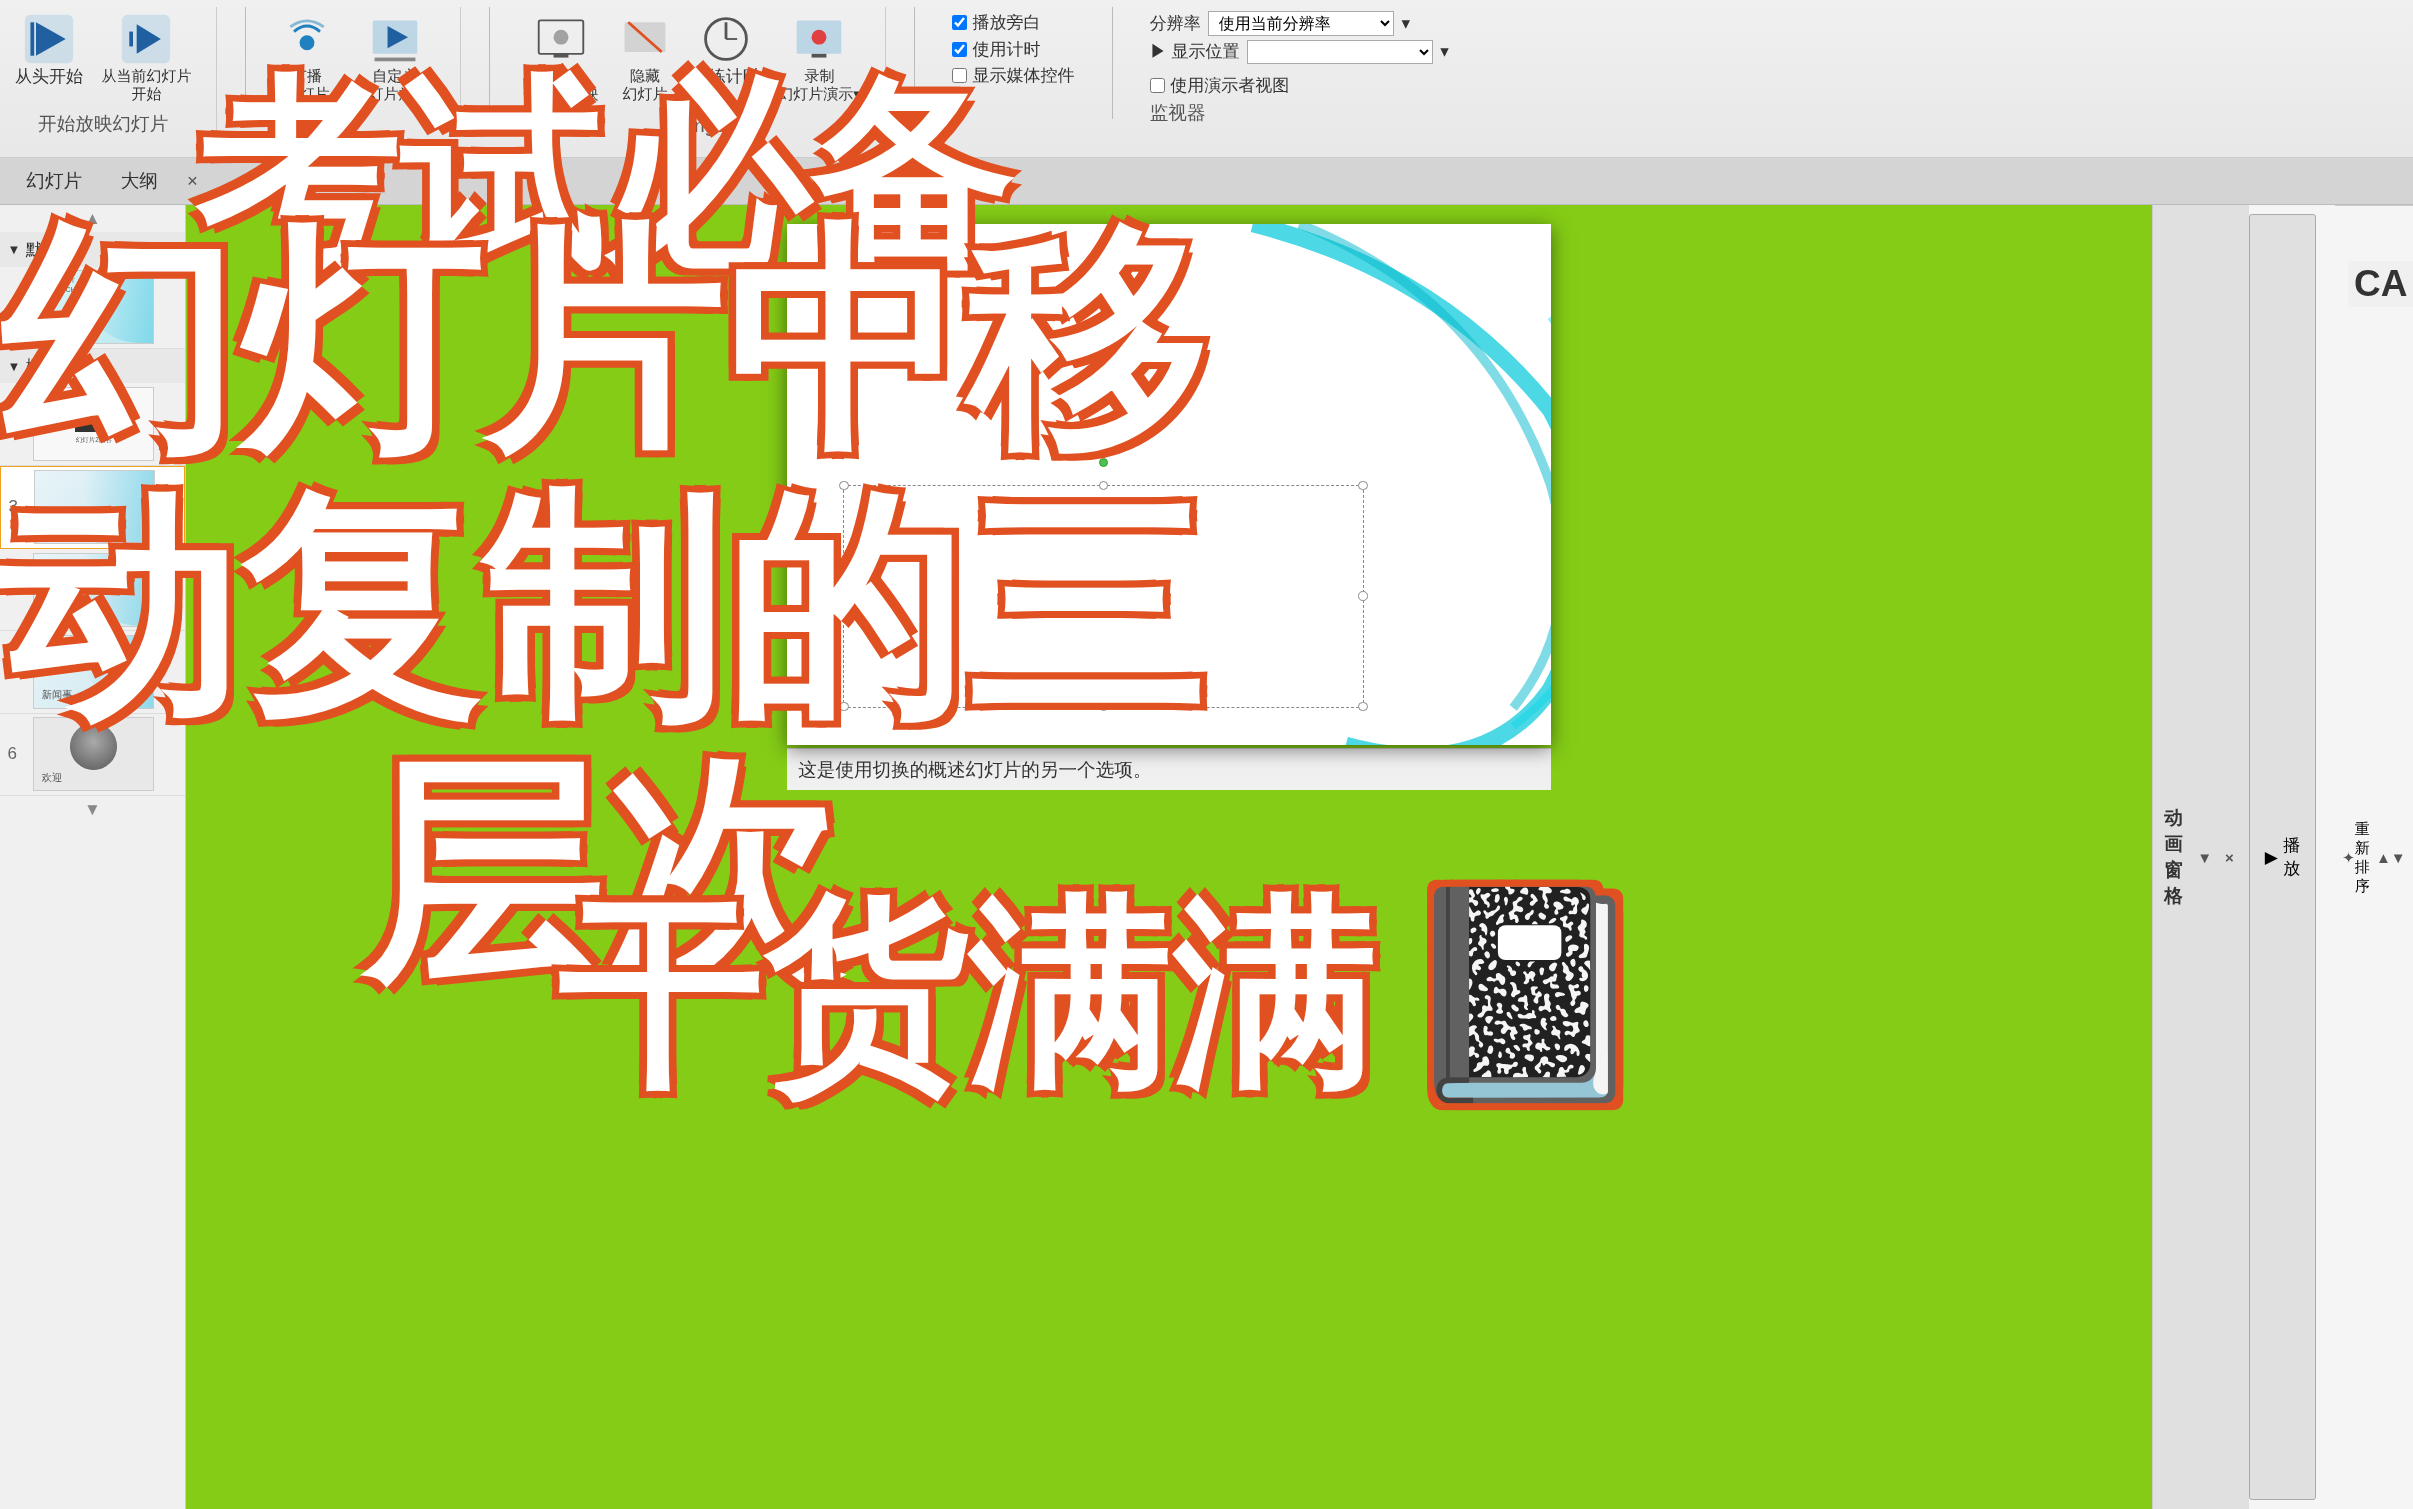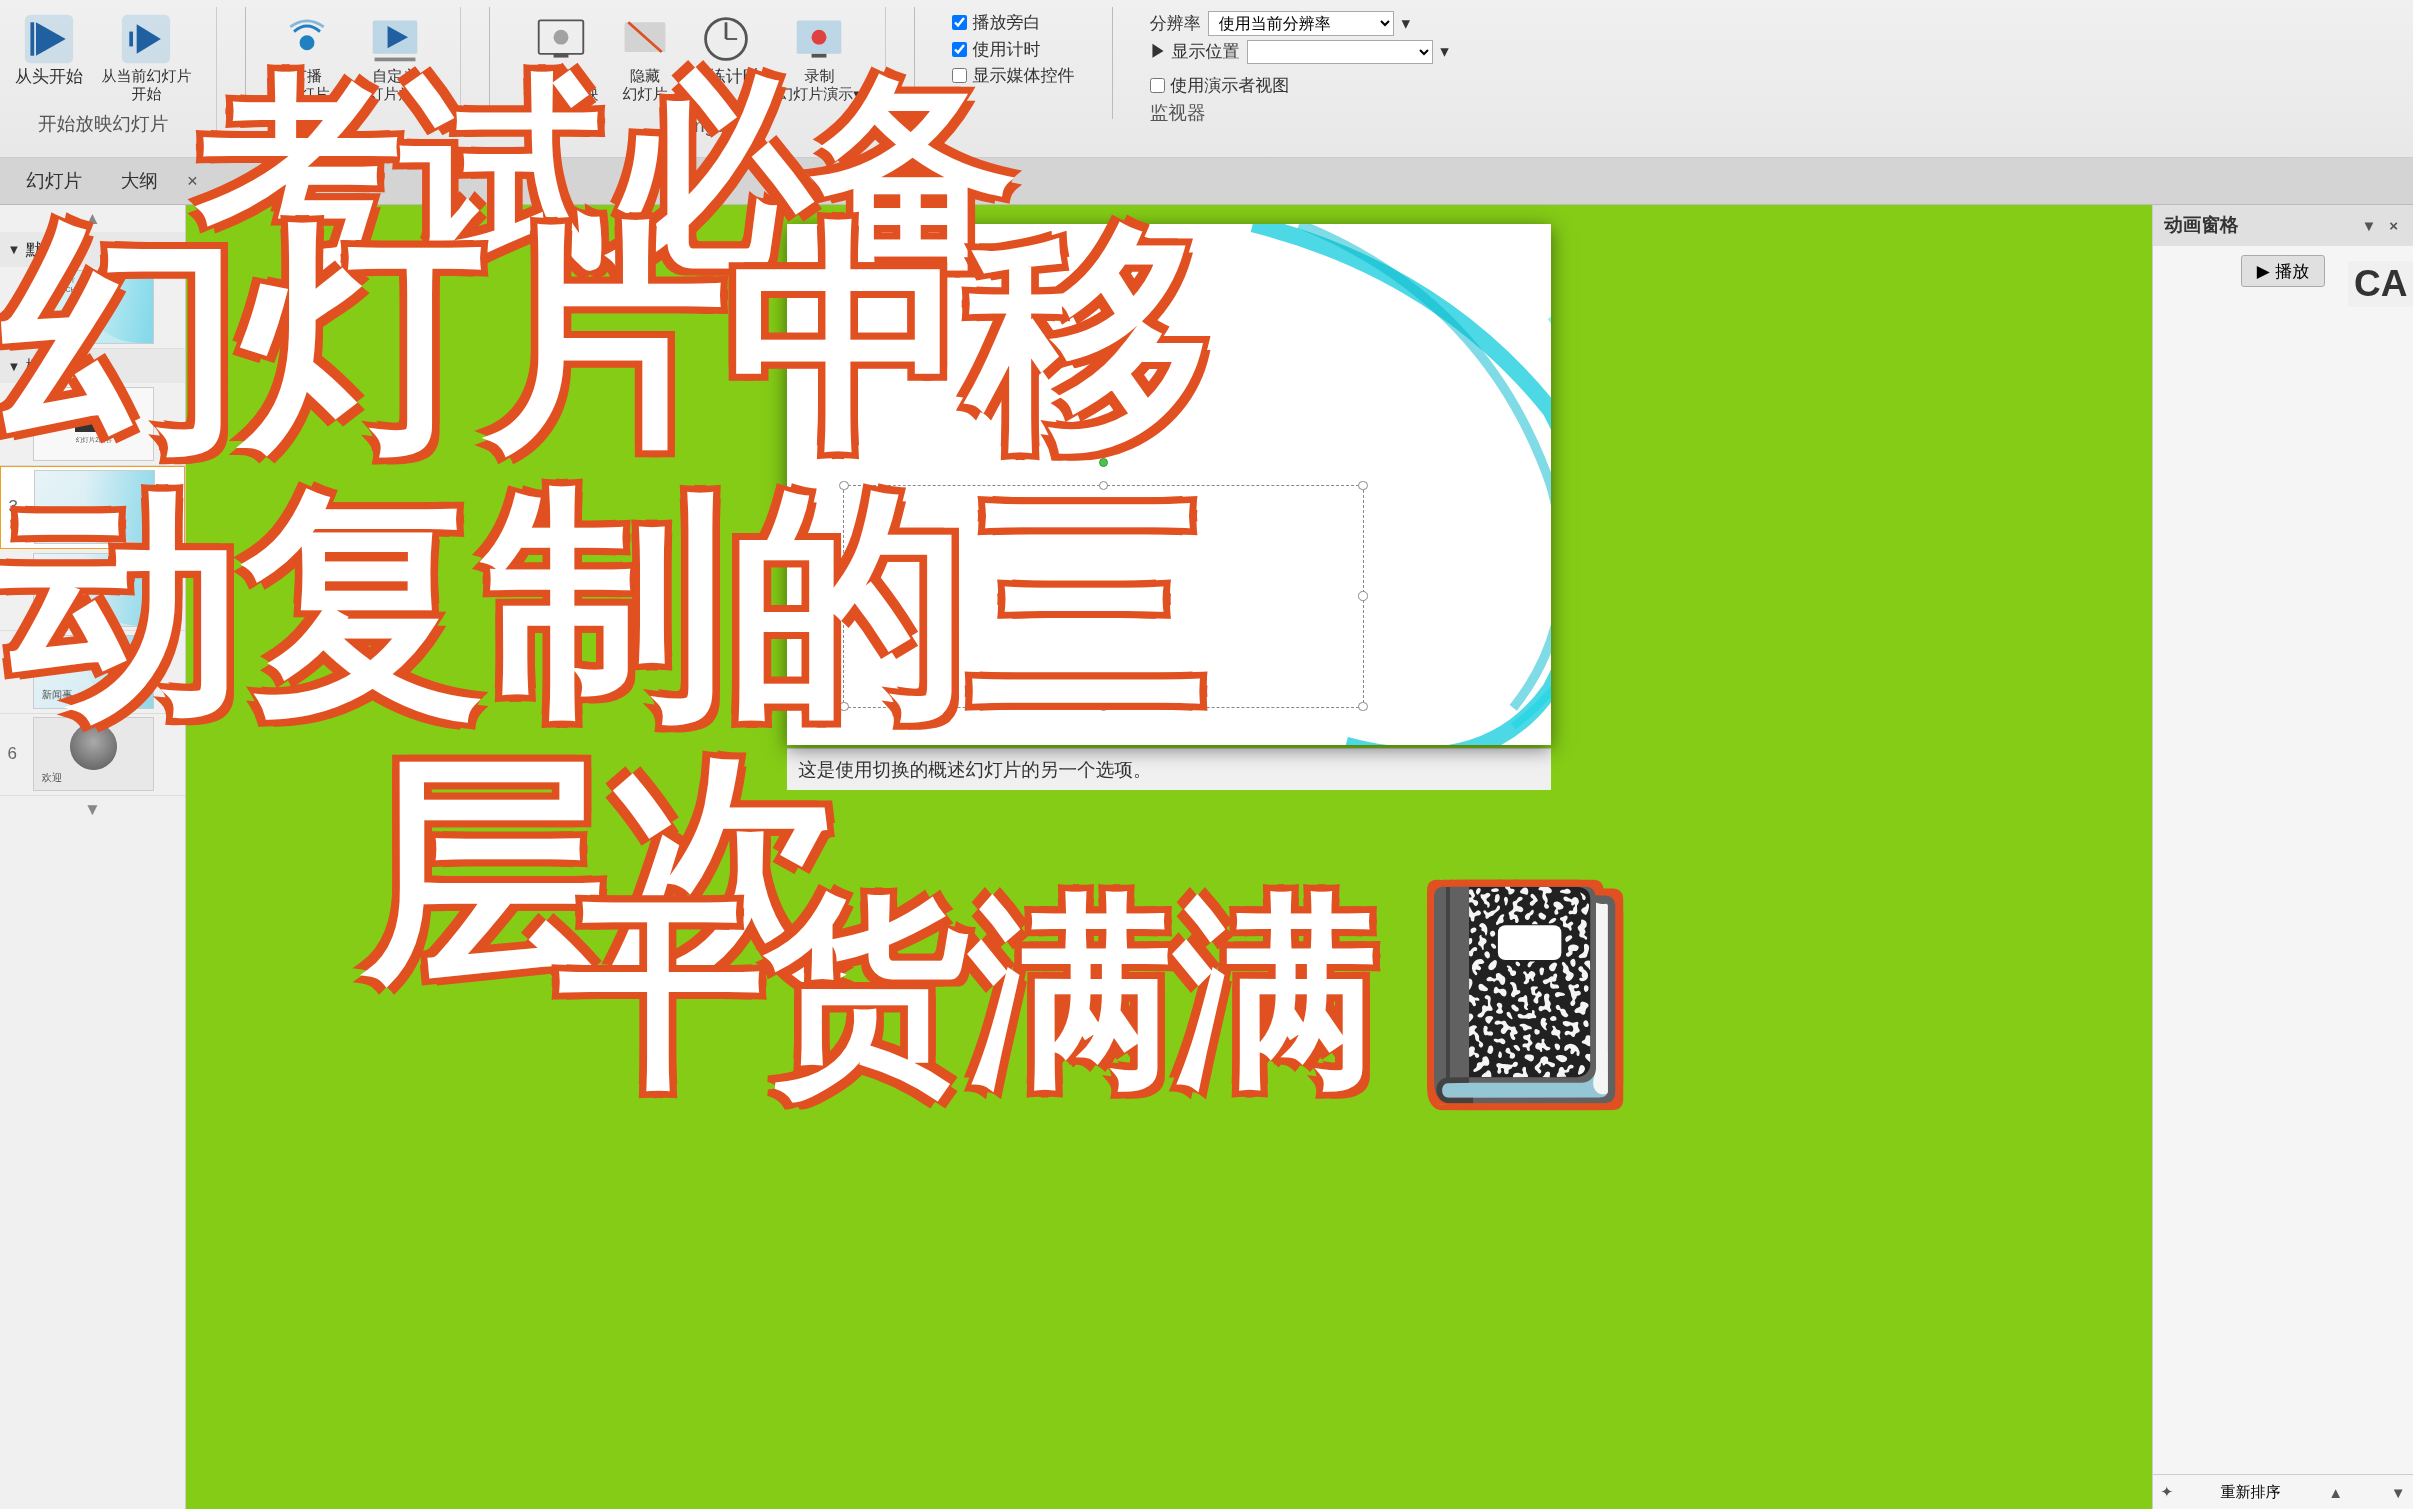--- a/index.html
+++ b/index.html
@@ -313,21 +313,20 @@
       margin-top: 3.7px;
     }
 
     
     .anim-panel {
       width: 261px;
       background: #f5f5f5;
       border-left: 0.9px solid #ccc;
       flex-shrink: 0;
       display: flex;
-      flex-direction: column;
     }
 
     .anim-header {
       background: #e0e0e0;
       padding: 7.4px 11.2px;
       font-size: 18.6px;
       font-weight: bold;
       color: #333;
       display: flex;
       justify-content: space-between;

